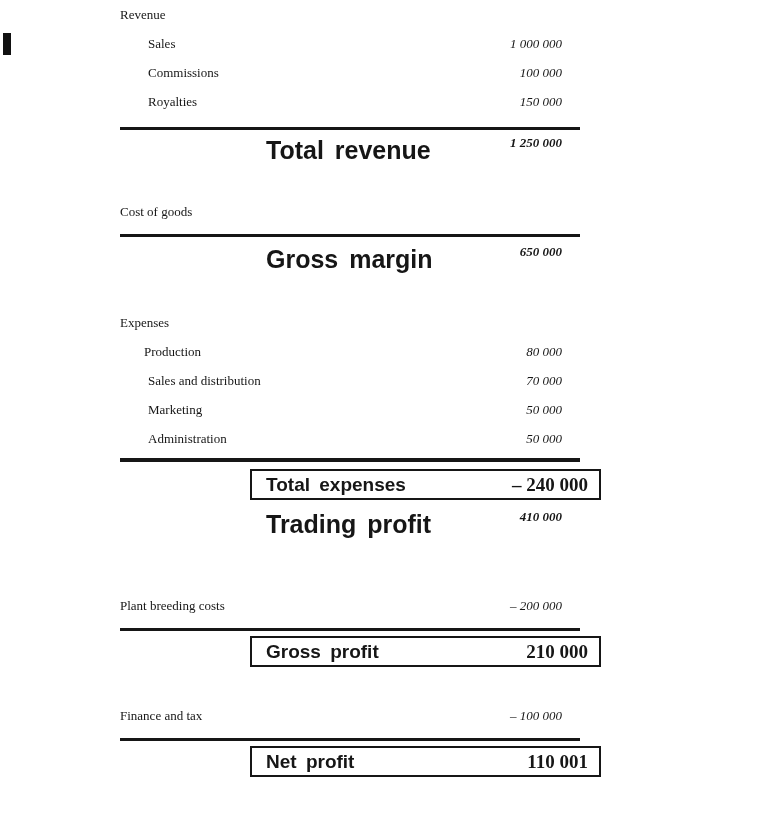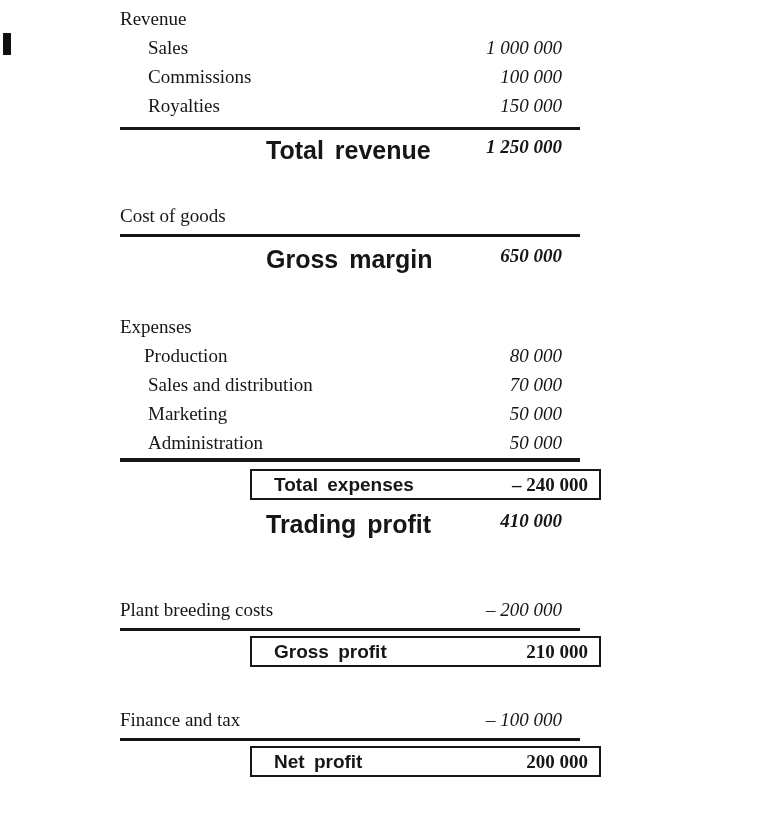--- a/index.html
+++ b/index.html
@@ -4,21 +4,21 @@
 <style>
   html,body { margin:0; padding:0; background:#ffffff; }
   .page {
     position:relative; width:760px; height:826px;
     background:#ffffff; overflow:hidden;
     color:#161616;
   }
   .t {
     position:absolute; white-space:nowrap; line-height:1.15;
     font-family:"Liberation Serif","DejaVu Serif",serif;
-    font-size:19px; color:#161616;
+    font-size:13px; color:#161616;
   }
   .num {
     left:350px; width:212px; text-align:right;font-style:italic;
   }
   .bold-sans {
     font-family:"Liberation Sans","DejaVu Sans",sans-serif;
     font-weight:700; font-size:25px; word-spacing:4px;
   }
   .bold-num { font-weight:700; }
   .rule {
@@ -29,21 +29,20 @@
   .tbox {
     position:absolute; left:250px; width:322px; height:27px;
     border:2px solid #161616; background:#ffffff;
     display:flex; align-items:center; justify-content:space-between;
     padding:0 11px 0 14px; box-sizing:content-box;
   }
   .tbox .bl {
     font-family:"Liberation Sans","DejaVu Sans",sans-serif;
     font-weight:700; font-size:19px; word-spacing:4px; color:#161616;
     white-space:nowrap;
-    margin-left:8px;
   }
   .tbox .bn {
     font-family:"Liberation Serif","DejaVu Serif",serif;
     font-weight:700; font-size:19px; color:#161616; white-space:nowrap;margin-left:39px;
   }
   .artifact {
     position:absolute; left:3px; top:33px; width:8px; height:22px;
     background:#111111;
   }
 </style>
@@ -111,16 +110,16 @@
     <span class="bn">210 000</span>
   </div>
 
   <div class="t" style="top:709px; left:120px">Finance and tax</div>
   <div class="t num" style="top:709px">– 100 000</div>
 
   <div class="rule" style="top:738px"></div>
 
   <div class="tbox" style="top:746px">
     <span class="bl">Net profit</span>
-    <span class="bn">200 000</span>
+    <span class="bn">110 001</span>
   </div>
 
 </div>
 
 </body></html>

